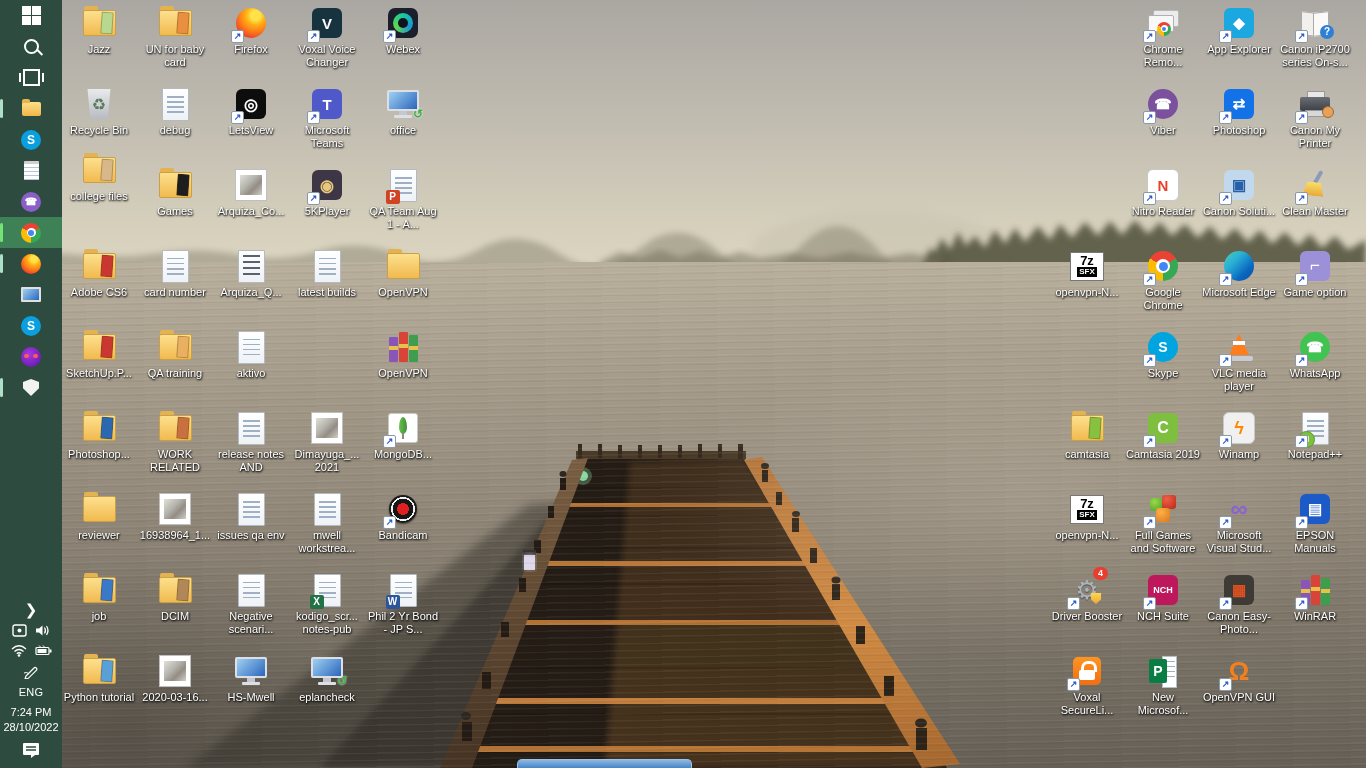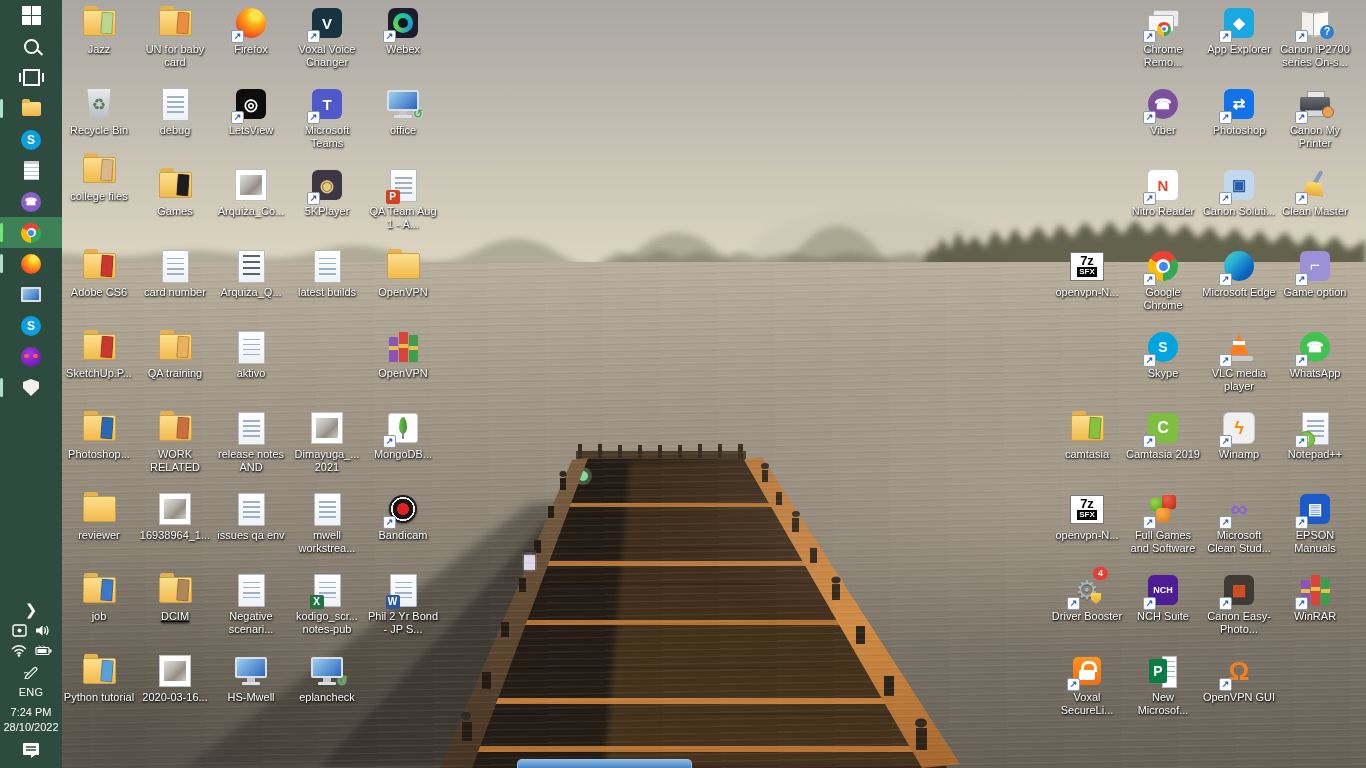--- a/index.html
+++ b/index.html
@@ -587,21 +587,21 @@
       <div class="dicon" style="left: 61px; top: 572px;">
         <div class="ic">
           <div class="fold">
             <div class="ftab"></div>
             <div class="fbody"></div>
             <div class="facc" style="background:#3a78c8"></div>
           </div>
         </div>
         <div class="lbl">job</div>
       </div>
-      <div class="dicon" style="left: 137px; top: 572px; text-decoration: underline;">
+      <div class="dicon" style="left: 137px; top: 572px;">
         <div class="ic">
           <div class="fold">
             <div class="ftab"></div>
             <div class="fbody"></div>
             <div class="facc" style="background:#b08858"></div>
           </div>
         </div>
         <div class="lbl">DCIM</div>
       </div>
       <div class="dicon" style="left: 213px; top: 572px;">
@@ -887,21 +887,21 @@
         </div>
         <div class="lbl">Full Games and Software</div>
       </div>
       <div class="dicon" style="left: 1201px; top: 491px;">
         <div class="ic">
           <div class="ic-app" style="background:transparent;">
             <span class="gl" style="color:#8a63d2;font-size:24px">∞</span>
           </div>
           <span class="sc">↗</span>
         </div>
-        <div class="lbl">Microsoft Clean Stud...</div>
+        <div class="lbl">Microsoft Visual Stud...</div>
       </div>
       <div class="dicon" style="left: 1277px; top: 491px;">
         <div class="ic">
           <div class="ic-app" style="background:#1c5ac8;">
             <span class="gl" style="color:#ffffff;font-size:15px">▤</span>
           </div>
           <span class="sc">↗</span>
         </div>
         <div class="lbl">EPSON Manuals</div>
       </div>
@@ -911,21 +911,21 @@
             <span class="gg">⚙</span>
             <span class="gs"></span>
           </div>
           <span class="sc">↗</span>
           <span class="badge">4</span>
         </div>
         <div class="lbl">Driver Booster</div>
       </div>
       <div class="dicon" style="left: 1125px; top: 572px;">
         <div class="ic">
-          <div class="ic-app" style="background:#4c1d95;">
+          <div class="ic-app" style="background:#be185d;">
             <span class="gl" style="color:#ffffff;font-size:9px">NCH</span>
           </div>
           <span class="sc">↗</span>
         </div>
         <div class="lbl">NCH Suite</div>
       </div>
       <div class="dicon" style="left: 1201px; top: 572px;">
         <div class="ic">
           <div class="ic-app" style="background:#3e3a36;">
             <span class="gl" style="color:#e05020;font-size:15px">▦</span>

